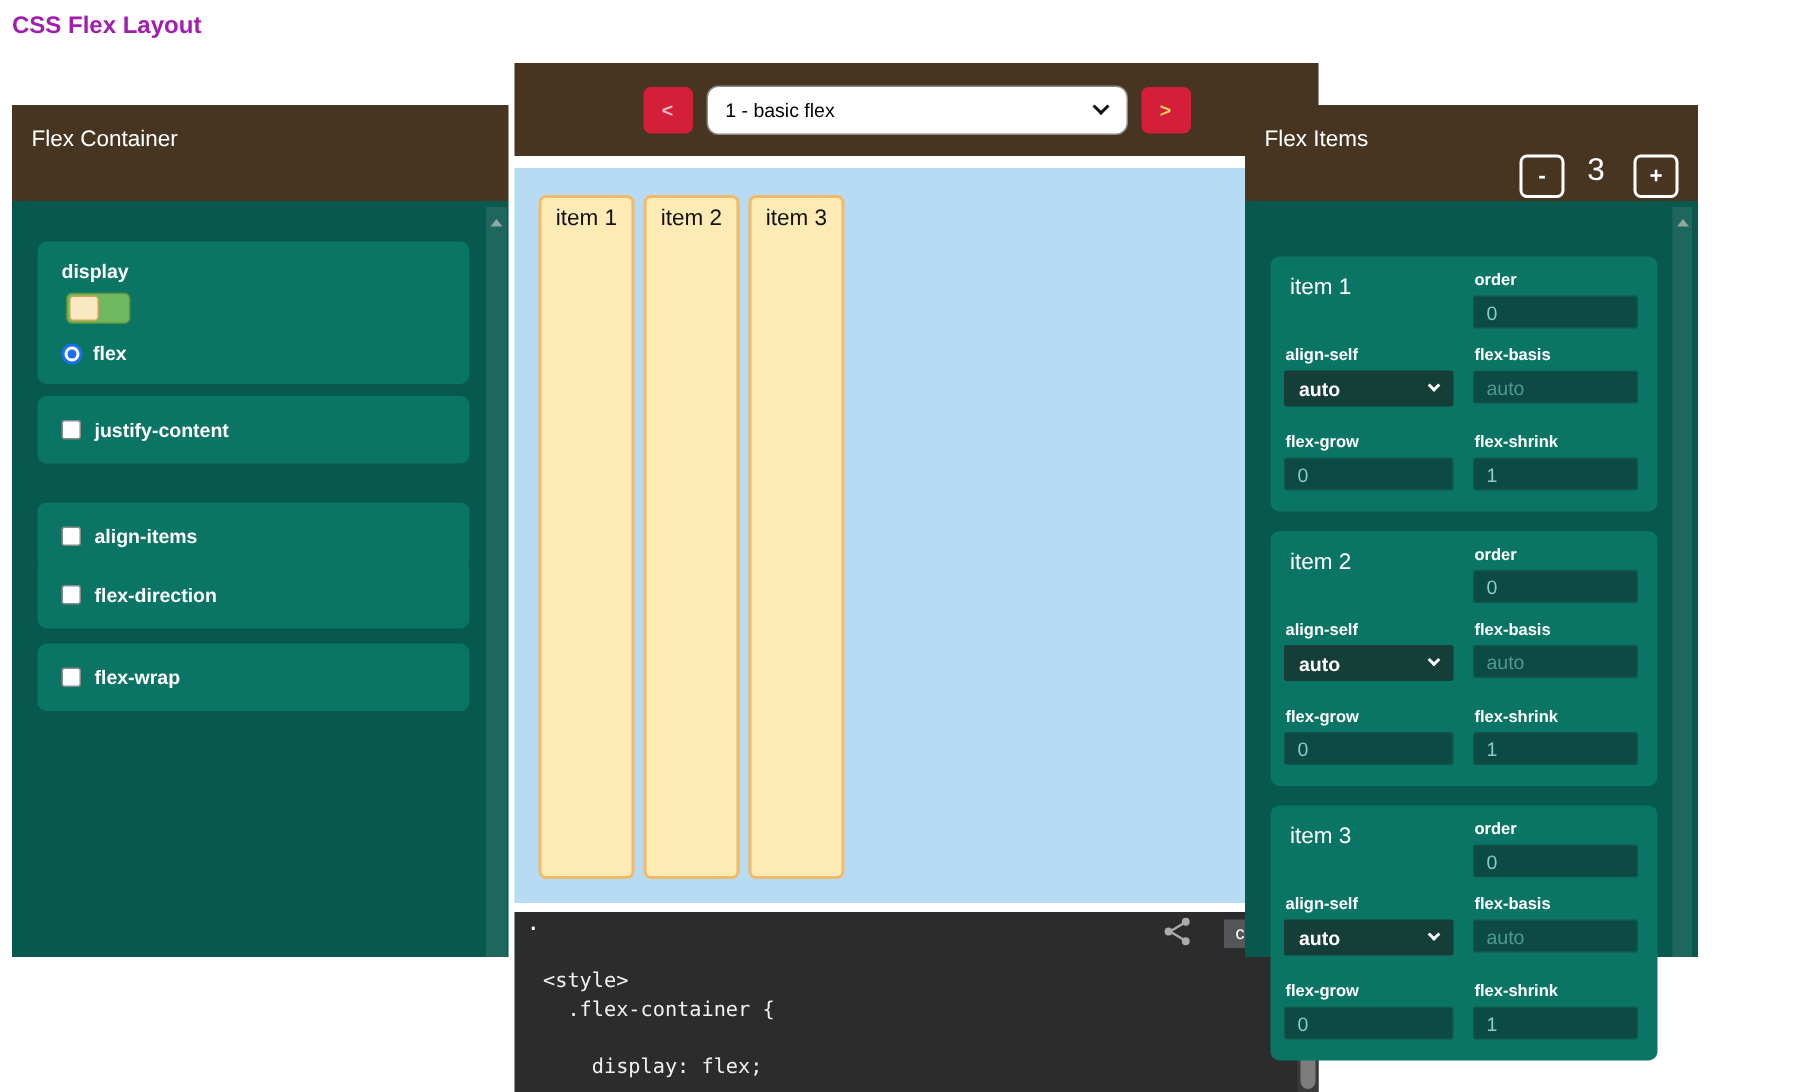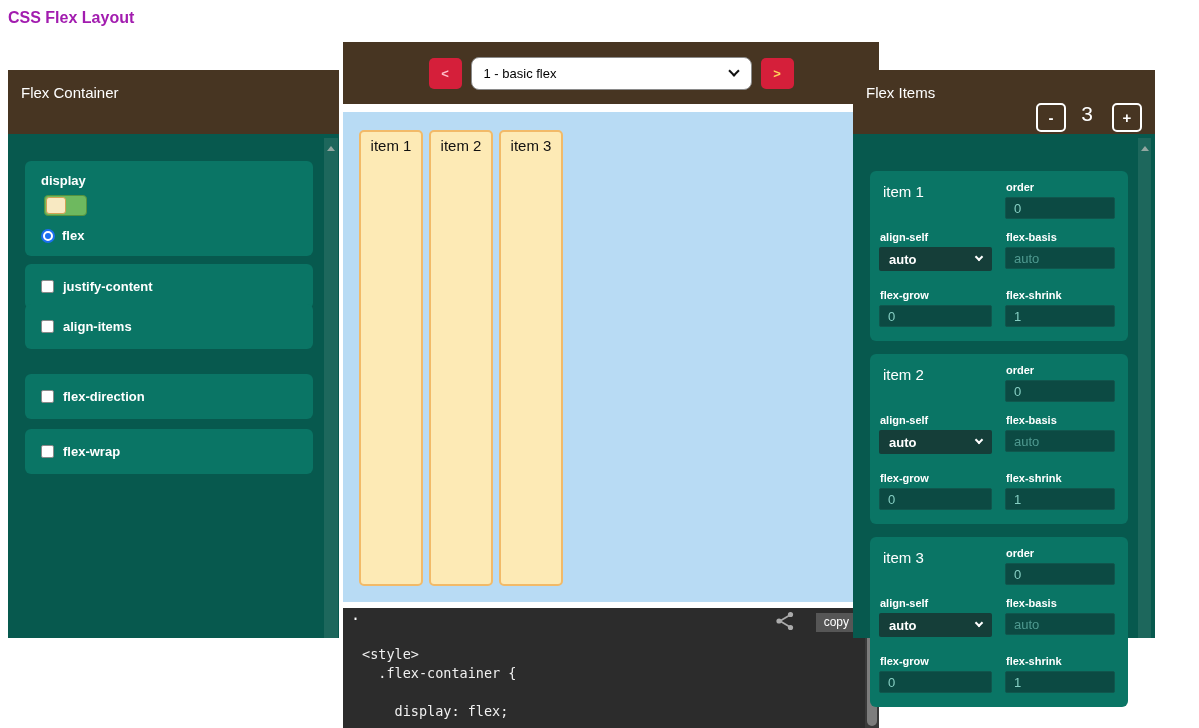--- a/index.html
+++ b/index.html
@@ -9,21 +9,21 @@
 
   .page-title { position:absolute; left:8px; top:9px; font-size:16px; font-weight:bold; color:#a21caf; }
 
   
   .panel { position:absolute; top:42px; height:568px;margin-top:28px; }
   .panel-header { position:absolute; left:0; top:0; right:0; height:64px; background:#473522; color:#fff; }
   .panel-title { position:absolute; left:13px; top:14px; font-size:15px; color:#fff; }
   .panel-body { position:absolute; left:0; top:64px; right:0; bottom:0; background:#07594e; }
 
   #left-panel  { left:8px;   width:331px; }
-  #right-panel { left:853px; width:302px; }
+  #right-panel { left:830px; width:302px; }
 
   
   .lcard { position:absolute; left:17px; width:288px; background:#0a7565; border-radius:6px; }
   .card-label { color:#fff; font-size:13px; font-weight:bold; }
   #display-card { top:27px; height:95px; padding:12px 16px; }
   .toggle { position:absolute; left:19px; top:34px; width:43px; height:21px; background:#6eb95f; border:1px solid #55923f; border-radius:4px; cursor:pointer; }
   .toggle-knob { position:absolute; left:1px; top:1px; width:20px; height:17px; background:#f8e9c2; border:1px solid #d2a253; border-radius:3px; }
   .radio-row { position:absolute; left:16px; top:67px; display:flex; align-items:center; gap:7px;justify-content:space-between; }
   .radio { width:14px; height:14px; border-radius:50%; border:2px solid #1b6ff0; background:#fff; position:relative; display:inline-block; }
   .radio-dot { position:absolute; left:2px; top:2px; width:6px; height:6px; border-radius:50%; background:#1b6ff0; }
@@ -108,21 +108,21 @@
               <span class="radio-dot"></span>
             </span>
           <span class="card-label">flex</span>
         </div>
       </div>
 
       <div class="lcard prop-card" style="top:130px;">
         <span class="checkbox"></span>
         <span class="card-label">justify-content</span>
       </div>
-      <div class="lcard prop-card" style="top:170px;">
+      <div class="lcard prop-card" style="top:201px;">
         <span class="checkbox"></span>
         <span class="card-label">align-items</span>
       </div>
       <div class="lcard prop-card" style="top:295px;">
         <span class="checkbox"></span>
         <span class="card-label">flex-wrap</span>
       </div>
       <div class="lcard prop-card" style="top:240px;">
         <span class="checkbox"></span>
         <span class="card-label">flex-direction</span>

